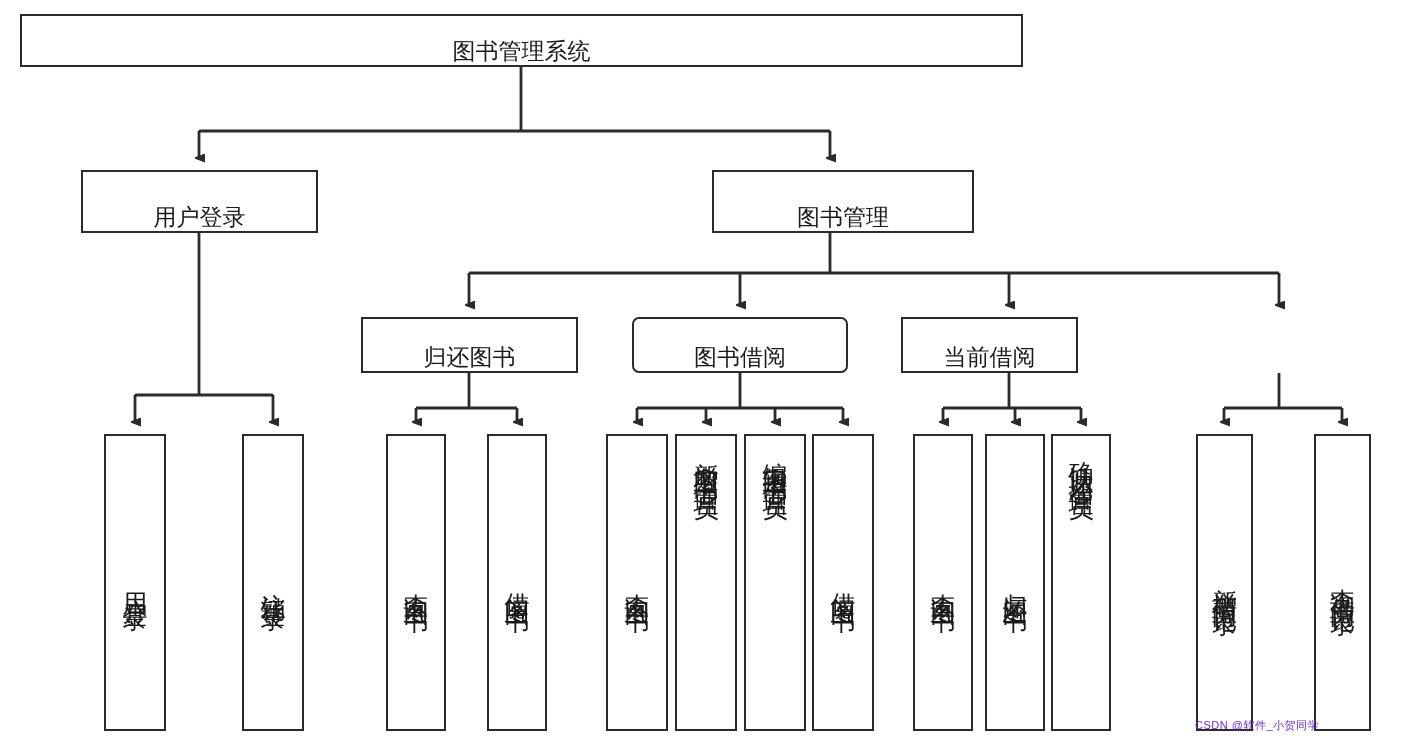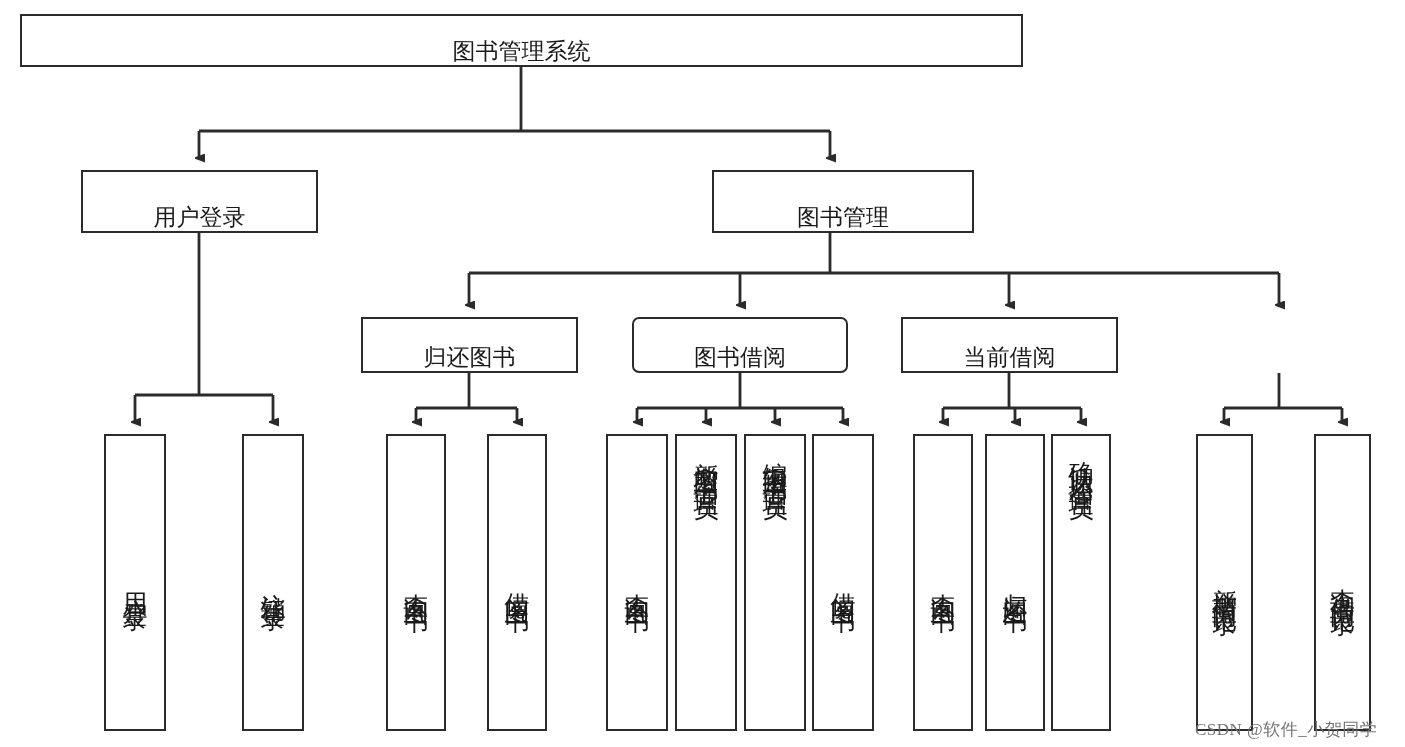--- a/index.html
+++ b/index.html
@@ -56,25 +56,24 @@
     font-size: 25px;
     letter-spacing: 5px;
     line-height: 1;
   }
   .node.vert.mid {
     align-items: center;
     padding-top: 0;
   }
   .watermark {
     position: absolute;
-    font-size: 17px;
-    color: #737373;
+    font-size: 11px;
+    color: #6d28d9;
     white-space: nowrap;
     letter-spacing: 0.5px;
-    font-family: Liberation Serif, serif;
   }
 </style>
 </head>
 <body>
 
 <div id="canvas">
 
   <svg id="edges" viewBox="0 0 1405 747" xmlns="http://www.w3.org/2000/svg">
     <defs>
       <marker id="arrow" markerWidth="10" markerHeight="10" refX="4.5" refY="6" orient="auto" markerUnits="userSpaceOnUse">
@@ -135,21 +134,21 @@
   <div class="node horiz" style="left:712px;top:170px;width:262px;height:63px;">
     <span class="label">图书管理</span>
   </div>
 
   <div class="node horiz" style="left:361px;top:317px;width:217px;height:56px;">
     <span class="label">归还图书</span>
   </div>
   <div class="node horiz" style="left:632px;top:317px;width:216px;height:56px;border-radius:7px;">
     <span class="label">图书借阅</span>
   </div>
-  <div class="node horiz" style="left:901px;top:317px;width:217px;height:56px;">
+  <div class="node horiz" style="left:901px;top:317px;width:177px;height:56px;">
     <span class="label">当前借阅</span>
   </div>
 
   <div class="node vert mid" style="left:104px;top:434px;width:62px;height:297px;">
     <span class="label">用户登录</span>
   </div>
   <div class="node vert mid" style="left:242px;top:434px;width:62px;height:297px;">
     <span class="label">注销登录</span>
   </div>
   <div class="node vert mid" style="left:386px;top:434px;width:60px;height:297px;">

